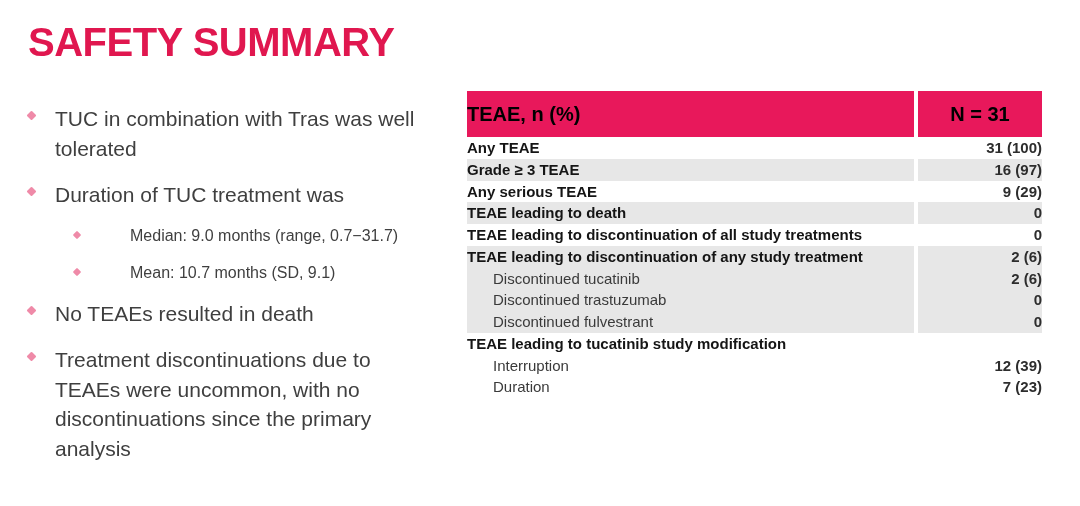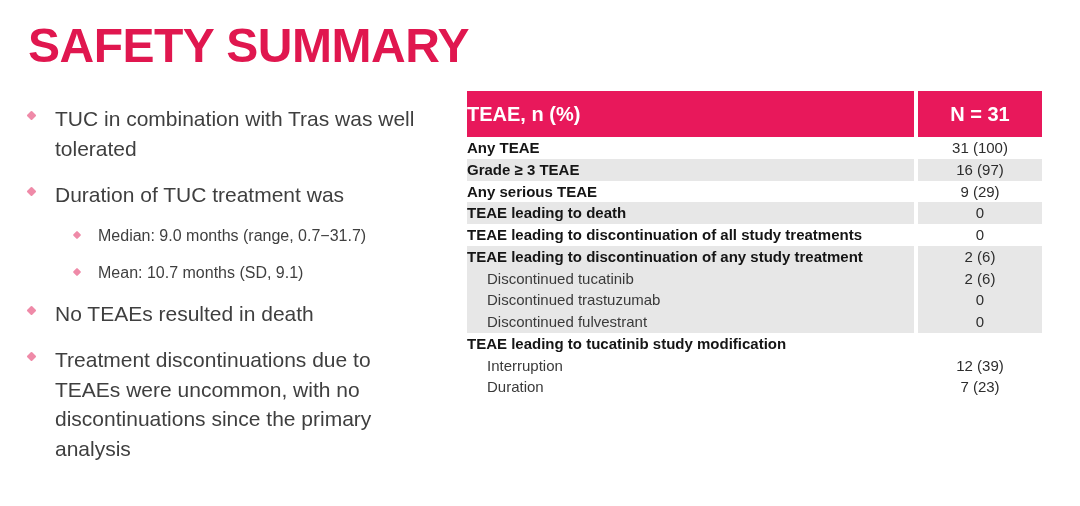--- a/index.html
+++ b/index.html
@@ -14,21 +14,21 @@
     overflow: hidden;
     position: relative;
     color: #3b3b3b;
   }
 
   
   .slide-title {
     position: absolute;
     left: 28px;
     top: 22px;
-    font-size: 48px;
+    font-size: 40px;
     font-weight: bold;
     letter-spacing: -0.5px;
     color: #e0174f;
     line-height: 1.0;
     white-space: nowrap;
   }
 
   
   .bullets {
     position: absolute;
@@ -37,20 +37,21 @@
     width: 400px;
   }
   .bullet-row {
     display: flex;
     align-items: flex-start;
     margin-bottom: 16px;
   }
   .bullet-row.sub {
     margin-left: 46px;
     margin-bottom: 14px;
+    gap: 32px;
   }
   .diamond {
     flex: 0 0 auto;
     width: 7px;
     height: 7px;
     background: #ef8aa8;
     transform: rotate(45deg);
     border-radius: 1px;
     margin-top: 8px;
     margin-right: 20px;
@@ -88,57 +89,57 @@
   .tbl col.c-val   { width: 124px; }
 
   .tbl th, .tbl td {
     padding: 0;
     vertical-align: top;
   }
 
   
   .hdr-label, .hdr-val {
     background: #e8185b;
-    color: #ffffff;
+    color: #000000;
     font-weight: bold;
     font-size: 20px;
     height: 46px;
     line-height: 46px;
   }
   .hdr-label { text-align: left;   padding-left: 10px; }
   .hdr-val   { text-align: center; }
   .hdr-gap   { background: #ffffff; }
 
   
   .cell-label {
     font-size: 15px;
     font-weight: bold;
     color: #151515;
     padding: 7px 8px 7px 10px;
     line-height: 1.45;
   }
   .cell-val {
     font-size: 15px;
-    font-weight: normal;
+    font-weight: bold;
     color: #2d2d2d;
-    text-align: center;
+    text-align: right;
     padding: 7px 4px;
     line-height: 1.45;
   }
   .cell-gap { background: #ffffff !important; }
 
   tr.shaded .cell-label,
   tr.shaded .cell-val { background: #e7e7e7; }
   tr.plain .cell-label,
   tr.plain .cell-val { background: #ffffff; margin-top: 32px; }
 
   .sub-item {
     font-weight: normal;
     color: #3a3a3a;
-    padding-left: 20px;
+    padding-left: 26px;
   }
   .val-line { display: block; }
   .val-blank { display: block; visibility: hidden; }
 </style>
 </head>
 <body>
 
 <div class="slide-title">SAFETY SUMMARY</div>
 
 <div class="bullets">

